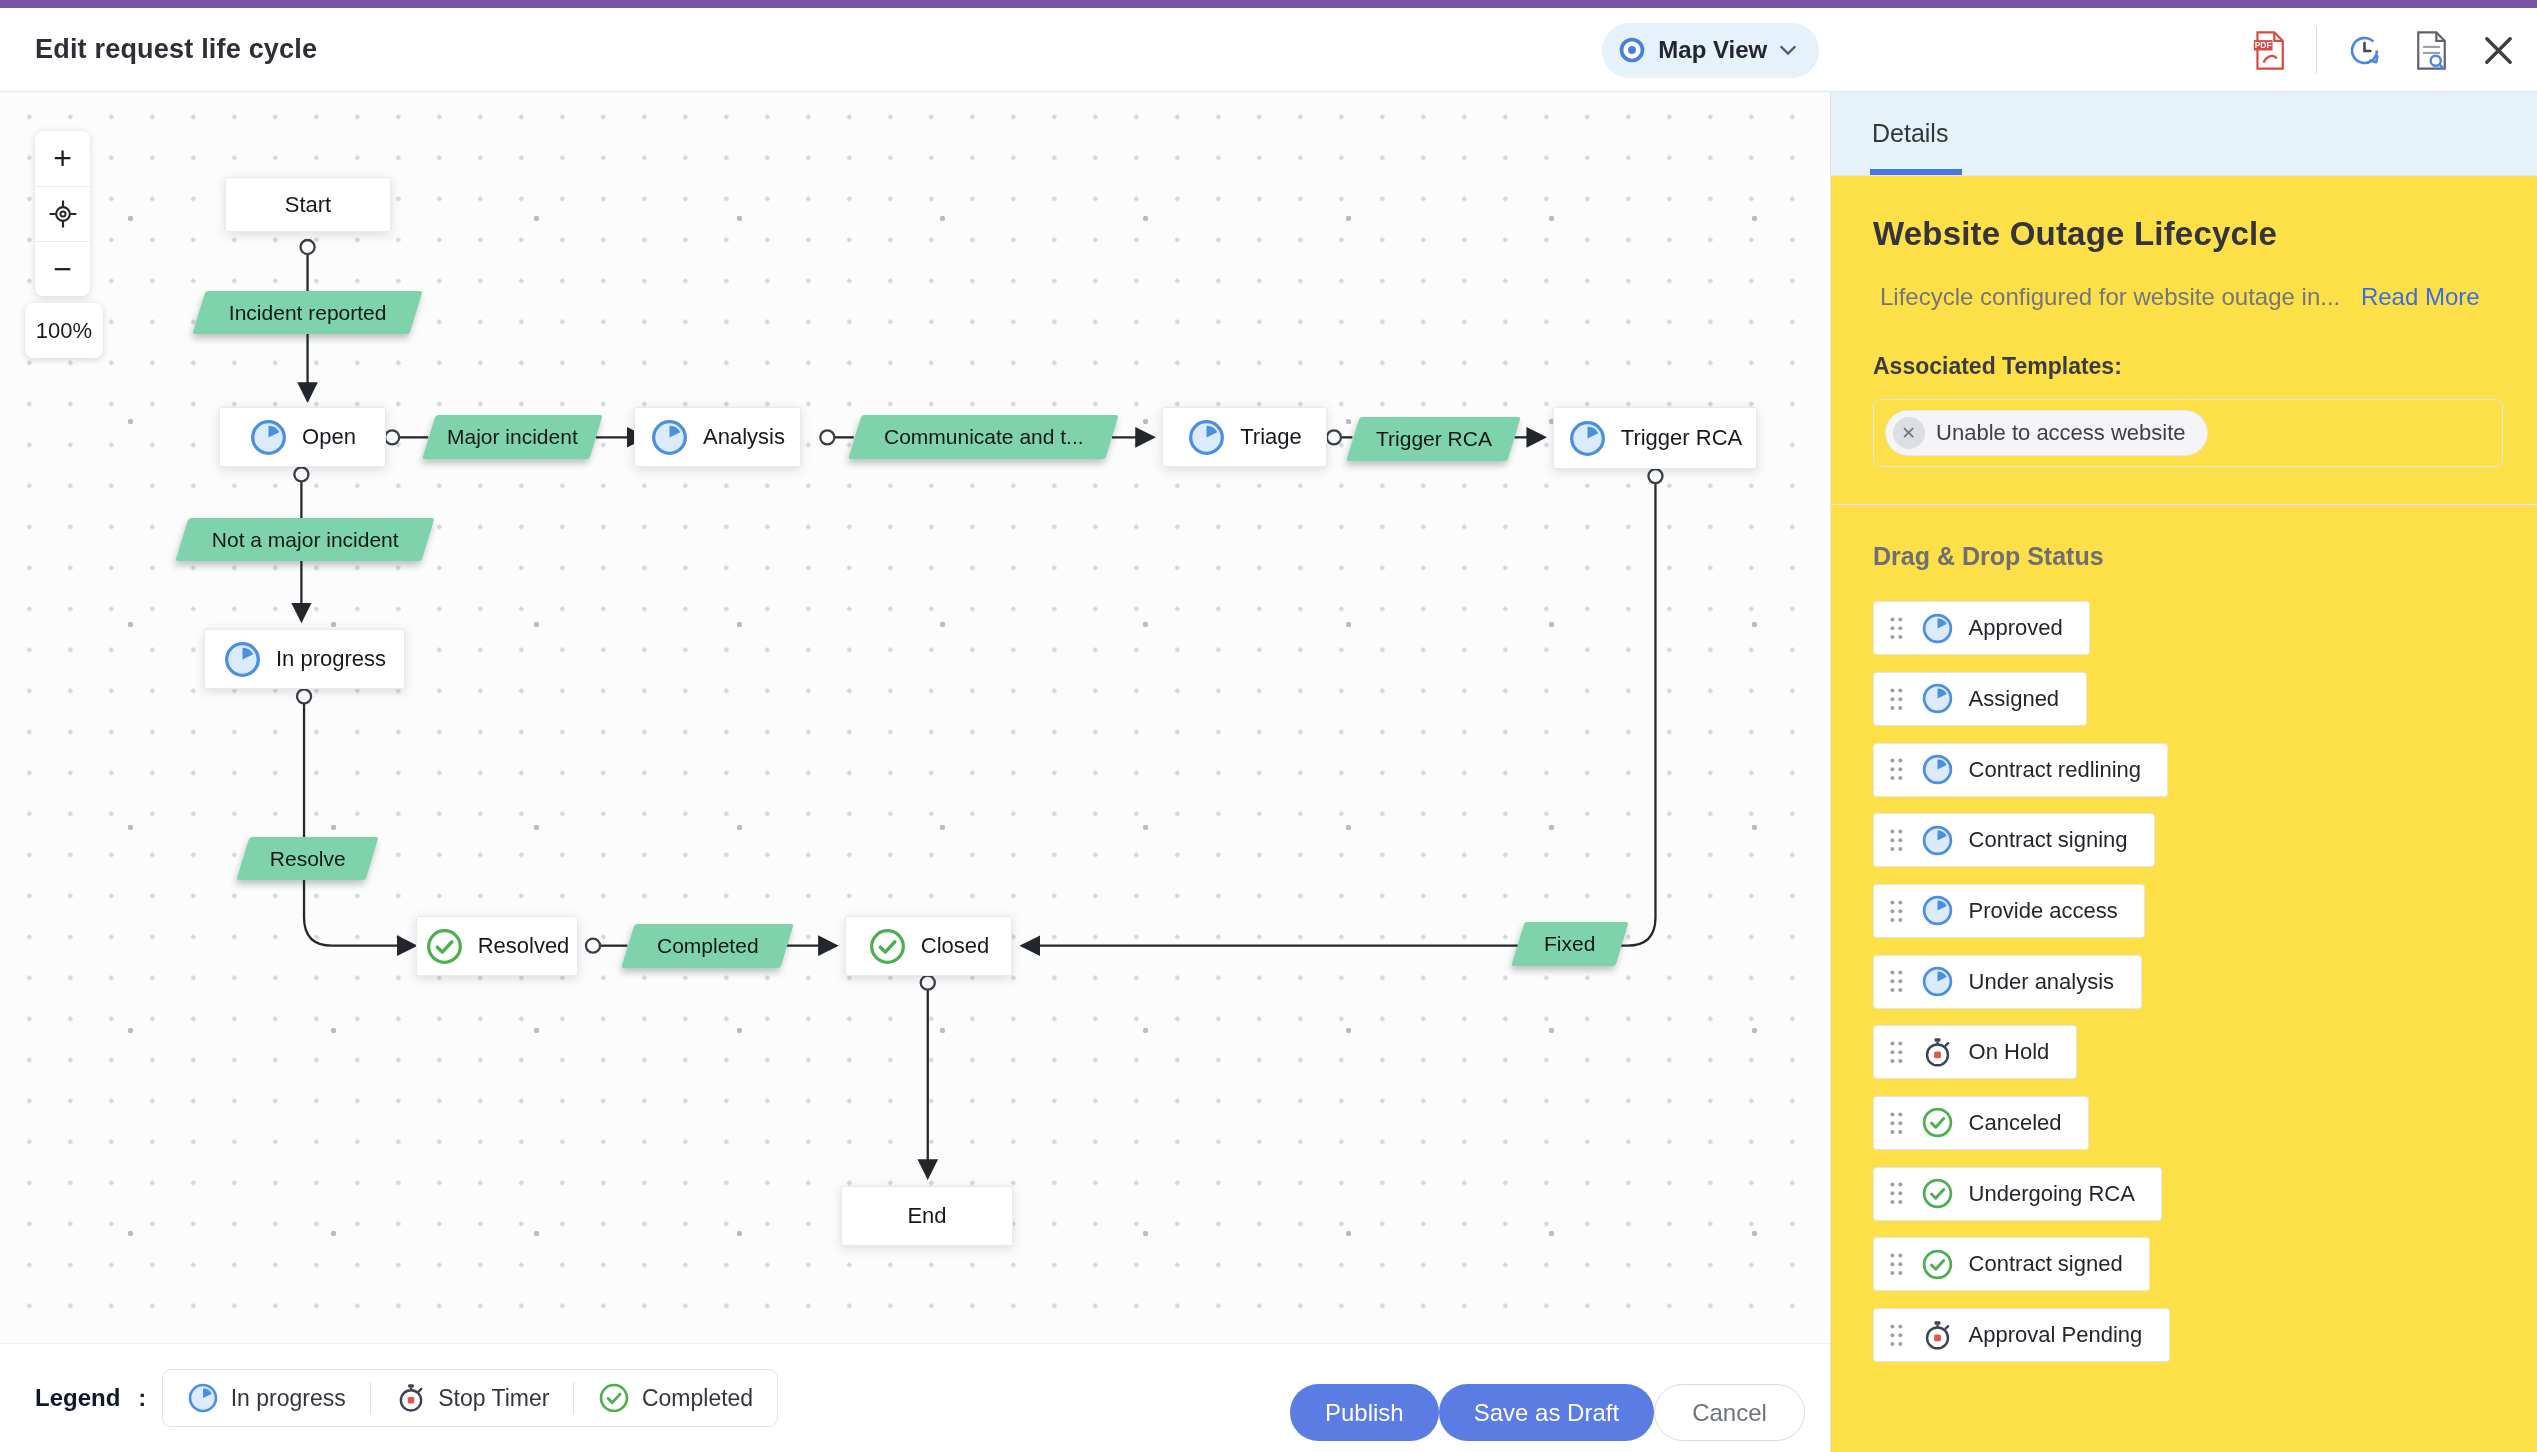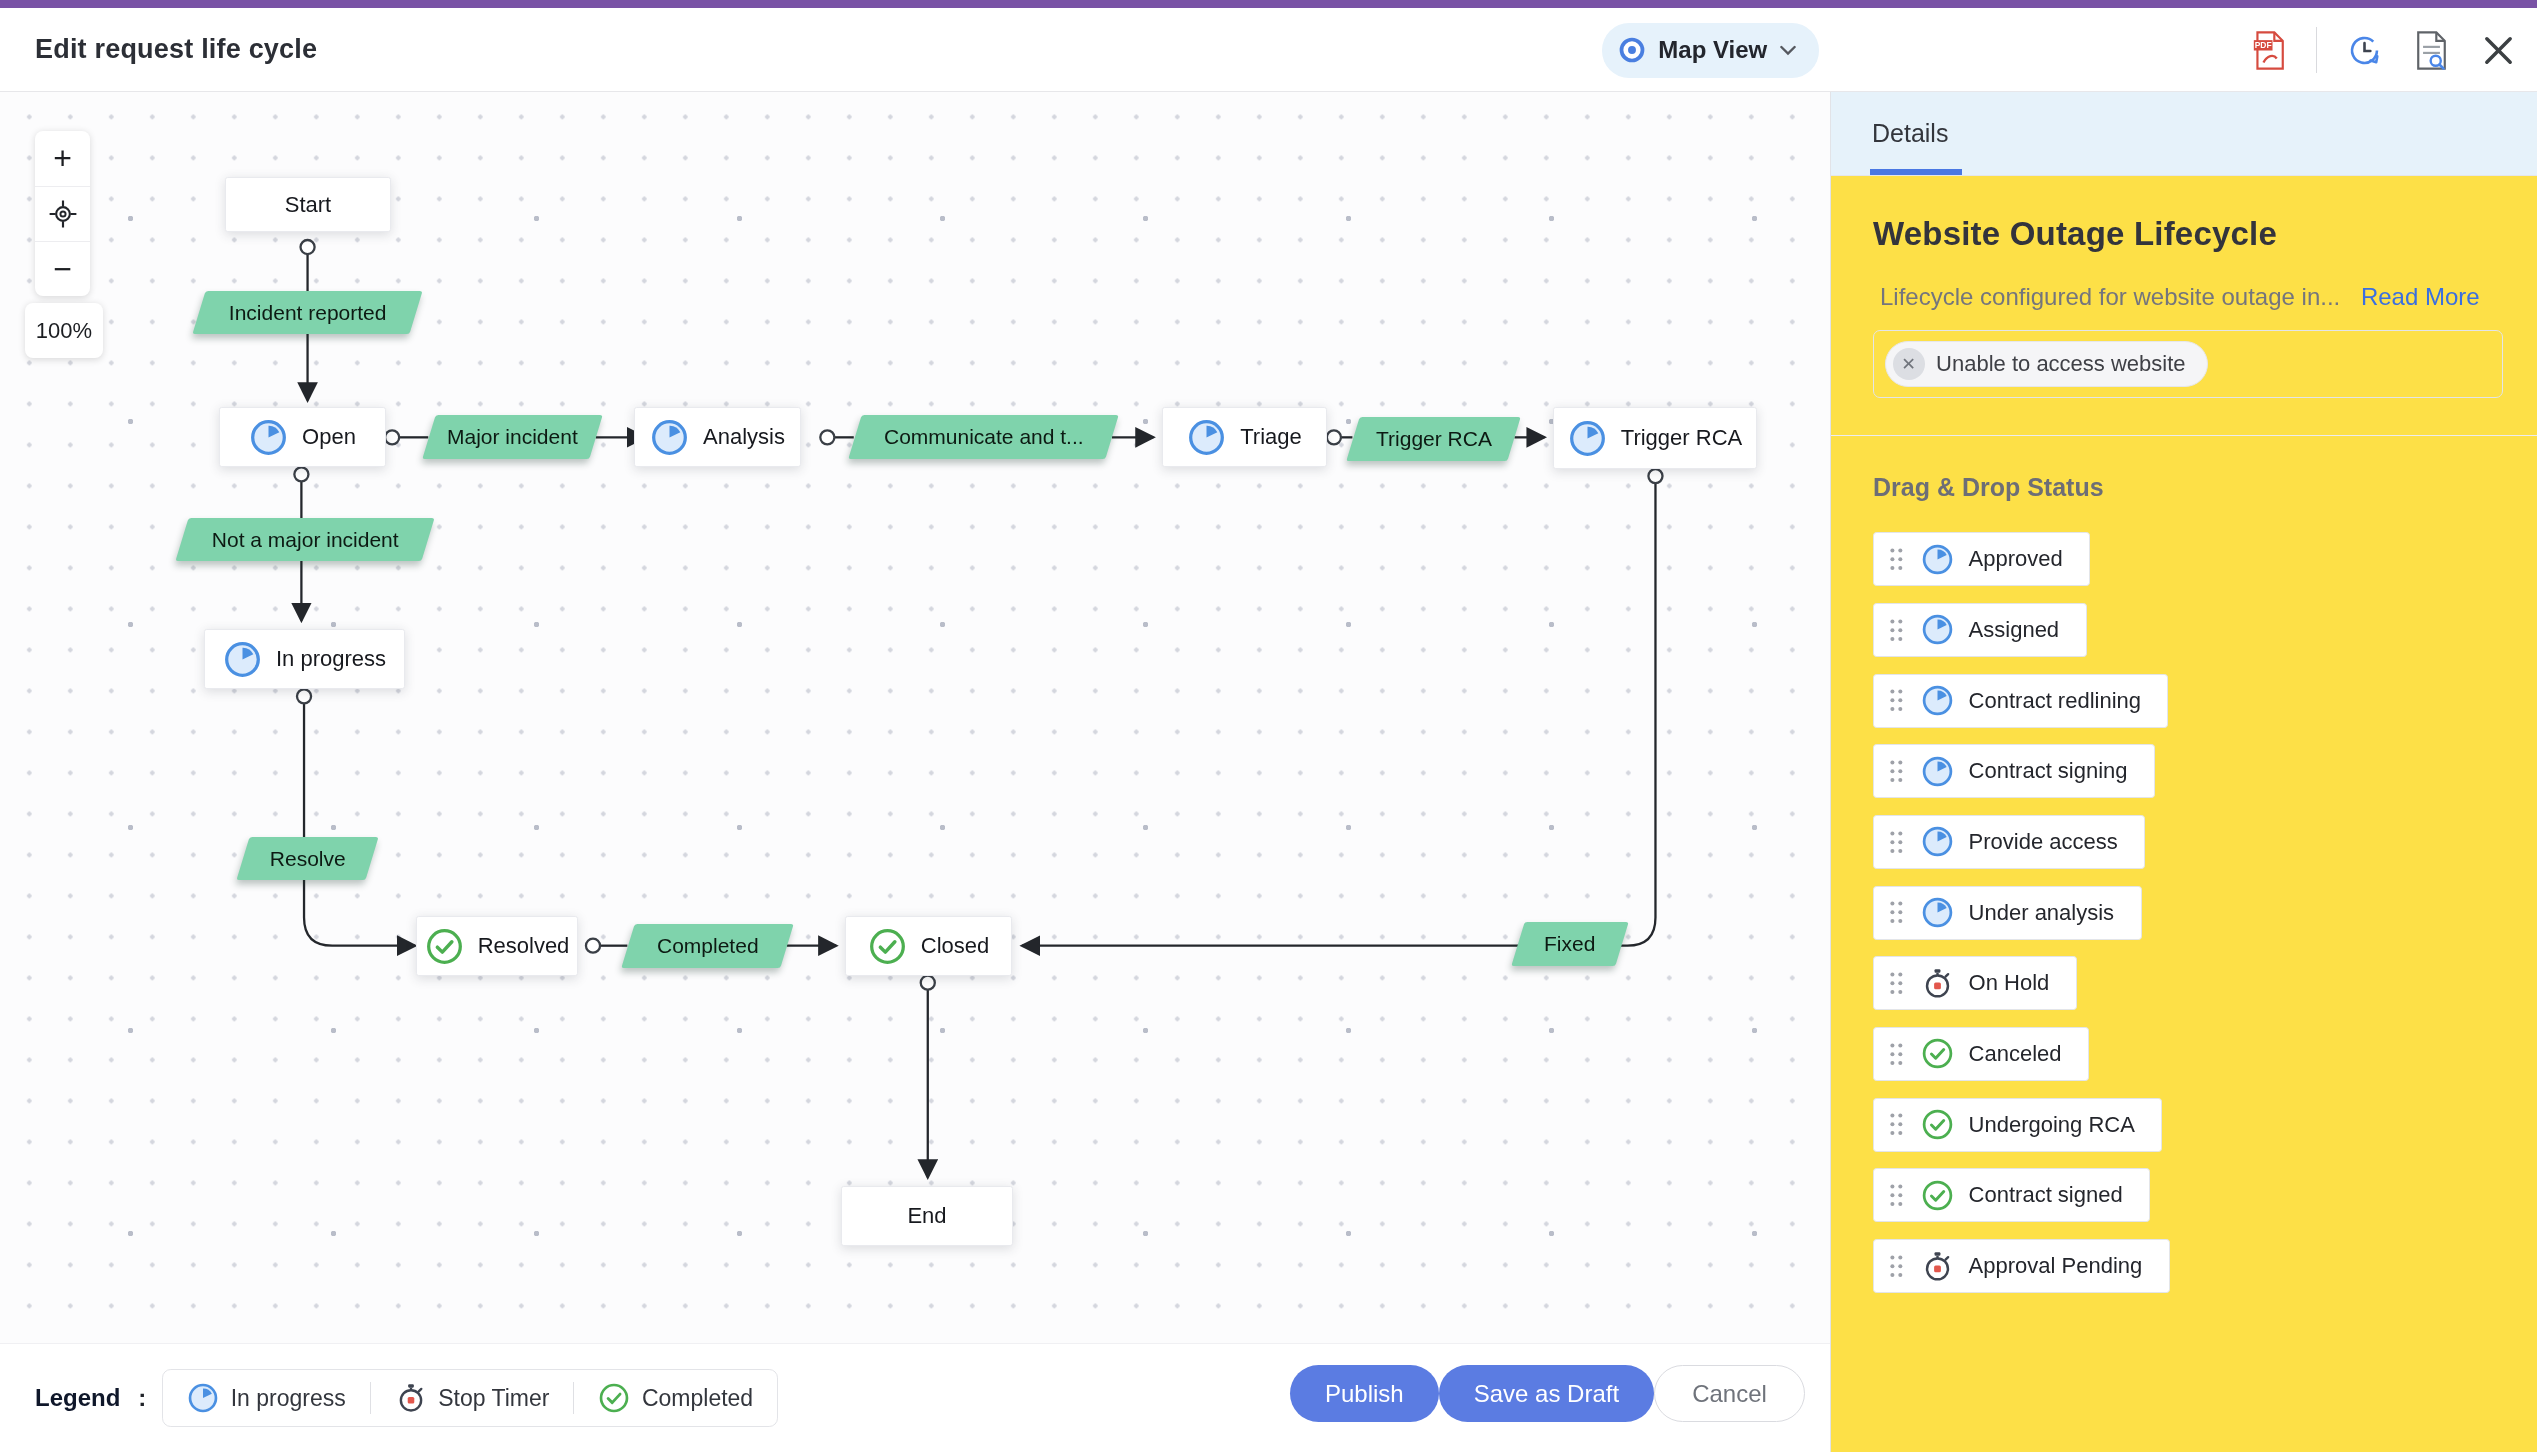--- a/index.html
+++ b/index.html
@@ -70,21 +70,21 @@
 
   
   .bottombar { position:relative; height:108px; background:#fff; border-top:0.9px solid #f0f0f3; }
   .legend { position:absolute; left:35px; top:25px; display:flex; align-items:center; gap:16px; }
   .legend-title { font-size:24px; color:#0f172a; font-weight:700; }
   .legend-colon { font-size:24px; color:#202329; font-weight:700; margin-left:1.8px; }
   .legend-box { display:flex; align-items:center; height:58px; border:1.3px solid #e3e4e8; border-radius:8.8px; background:#fff; }
   .legend-item { display:flex; align-items:center; gap:11.5px; padding:0 24px; font-size:23px; color:#33363d; }
   .legend-item + .legend-item { border-left:1.3px solid #dfe0e4; }
   .legend-item .sicon { width:32px; height:32px; }
-  .actions { position:absolute; left:1290px; top:21px; display:flex; }
+  .actions { position:absolute; left:1290px; top:40px; display:flex; }
   .btn { height:57px; border:none; border-radius:29px; font-size:24px; font-family:"Liberation Sans",sans-serif; cursor:pointer; }
   .btn.primary { background:#5B7CE2; color:#fff; padding:0 35px; }
   .btn.ghost { background:#fff; color:#6f737b; padding:0 37px; border:1.3px solid #dadbe0; }
 
   
   .panel { width:708px; height:1360px; border-left:0.9px solid #e2e3e7; background:#fde047; display:flex; flex-direction:column; }
   .tabbar { height:84px; background:#e6f2fa; border-bottom:0.9px solid #e4e6ea; position:relative; }
   .tab { position:absolute; left:41px; top:0; height:83px; display:flex; align-items:center; font-size:25px; color:#33363c; cursor:pointer; }
   .tab .underline { position:absolute; left:-1.8px; bottom:0; width:92px; height:6.2px; background:#4A78E3; }
   .panel-body { padding:39px 35px 0 42px; overflow:hidden; }
@@ -357,20 +357,21 @@
           <div class="underline"></div>
         </div>
       </div>
       <div class="panel-body">
         <h1 class="panel-title">Website Outage Lifecycle</h1>
         <p class="panel-desc">
           <span>Lifecycle configured for website outage in...</span>
           <a class="read-more">Read More</a>
         </p>
 
+        <div class="assoc-label">Associated Templates:</div>
         <div class="template-box">
           <span class="chip">
             <span class="chip-x">✕</span>
             <span>Unable to access website</span>
           </span>
         </div>
 
         <hr class="panel-divider">
 
         <div class="dd-heading">Drag &amp; Drop Status</div>

